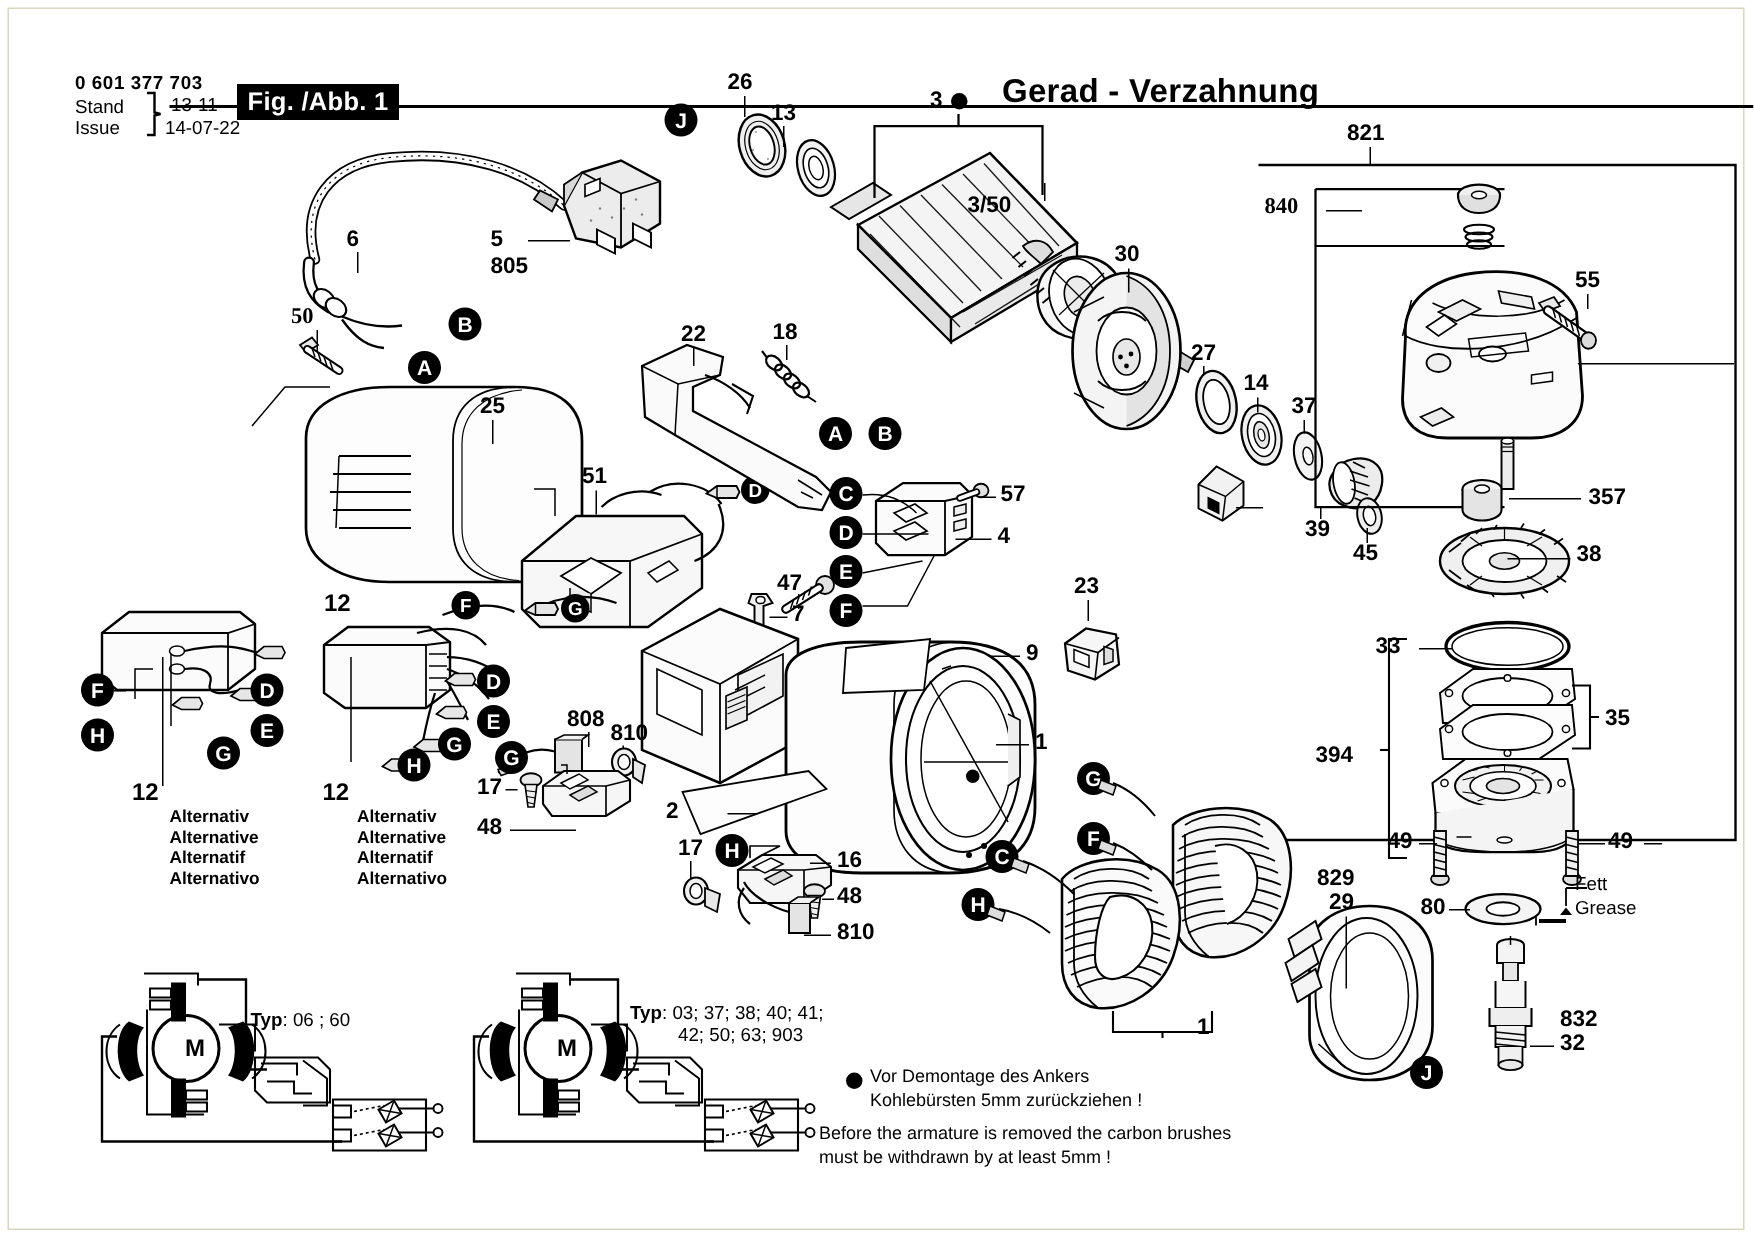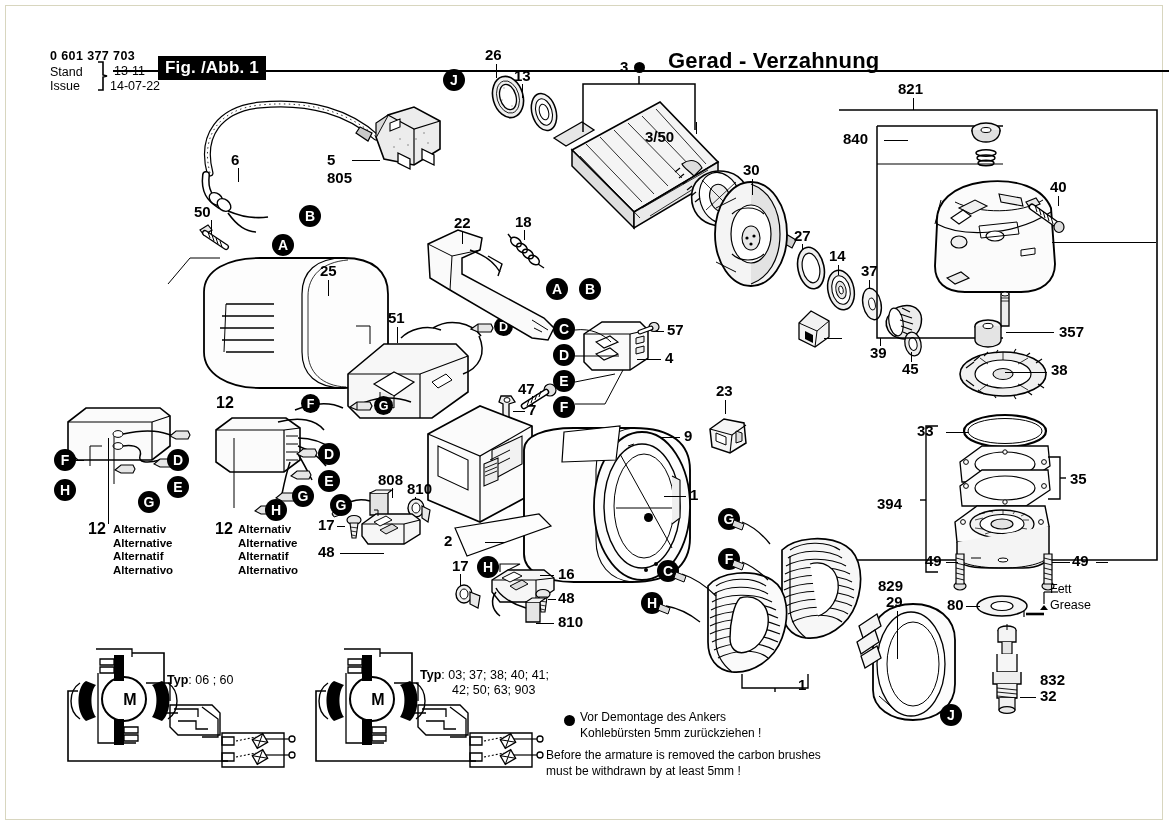--- a/index.html
+++ b/index.html
@@ -22,21 +22,21 @@
   .num.lg{font-size:16px;}
   .hdr-code{font-size:12.5px;font-weight:bold;color:#000;white-space:nowrap;letter-spacing:.4px;}
   .hdr-lbl{font-size:12.5px;color:#000;white-space:nowrap;}
   .title{
     font-size:22px;font-weight:bold;color:#000;white-space:nowrap;letter-spacing:.2px;
   }
   .figbox{
     background:#000;color:#fff;font-weight:bold;font-size:17px;
     padding:2px 7px 3px 7px;white-space:nowrap;letter-spacing:.2px;
   }
-  .alt{font-size:11.5px;font-weight:bold;line-height:13.5px;white-space:nowrap;}
+  .alt{font-size:11.5px;font-weight:bold;line-height:13.5px;white-space:nowrap;margin-top:16px;}
   .typ{font-size:12.5px;white-space:nowrap;line-height:15px;}
   .note{font-size:12px;line-height:15.5px;white-space:nowrap;color:#000;}
   .legal{font-size:10.5px;line-height:12.5px;white-space:nowrap;color:#000;}
   .fett{font-size:12.5px;line-height:16px;white-space:nowrap;color:#000;}
   
   .bal{
     width:22px;height:22px;border-radius:50%;background:#000;color:#fff;
     font-weight:bold;font-size:14px;display:flex;align-items:center;
     justify-content:center;font-family:"Liberation Sans",sans-serif;
   }
@@ -127,21 +127,21 @@
   </div>
   <div class="abs num" style="left:231px;top:152px;">6</div>
   <div class="abs ln lnv" style="left:238px;top:168px;height:14px;"></div>
   <div class="abs num" style="left:327px;top:152px;">5</div>
   <div class="abs num" style="left:327px;top:170px;">805</div>
   <div class="abs ln lnh" style="left:352px;top:160px;width:28px;"></div>
 
   <div class="abs bal" style="left:299px;top:205px;">B</div>
   <div class="abs bal" style="left:272px;top:234px;">A</div>
 
-  <div class="abs num" style="left:194px;top:204px;">50</div>
+  <div class="abs num" style="left:194px;top:204px;font-family:Liberation Serif, serif;">50</div>
   <div class="abs ln lnv" style="left:211px;top:220px;height:18px;"></div>
   <div class="abs" style="left:196px;top:222px;">
     <svg width="40" height="34" viewBox="0 0 40 34">
       <path d="M4 8 L12 3 L16 8 L8 13 Z" fill="#e8e8e8" stroke="#000" stroke-width="1.2"></path>
       <path d="M9 11 L30 25" stroke="#000" stroke-width="6" stroke-linecap="round"></path>
       <path d="M9 11 L30 25" stroke="#fff" stroke-width="3.4" stroke-linecap="round"></path>
       <g stroke="#000" stroke-width="1">
         <path d="M12 10 L14 16"></path>
           <path d="M16 13 L18 19"></path>
           <path d="M20 16 L22 22"></path>
@@ -483,21 +483,21 @@
   <div class="abs num" style="left:898px;top:81px;">821</div>
   <div class="abs ln lnv" style="left:913px;top:98px;height:12px;"></div>
 
   <div class="abs" style="left:875px;top:124px;">
     <svg width="130" height="218" viewBox="0 0 130 218">
       <path d="M2 2 L128 2" fill="none" stroke="#000" stroke-width="1.5"></path>
       <path d="M2 2 L2 214 L128 214" fill="none" stroke="#000" stroke-width="1.5"></path>
       <path d="M2 40 L128 40" fill="none" stroke="#000" stroke-width="1.2"></path>
     </svg>
   </div>
-  <div class="abs num" style="left:843px;top:131px;">840</div>
+  <div class="abs num" style="left:843px;top:131px;font-family:Liberation Serif, serif;">840</div>
   <div class="abs ln lnh" style="left:884px;top:140px;width:24px;"></div>
 
   <div class="abs" style="left:968px;top:120px;">
     <svg width="36" height="26" viewBox="0 0 36 26">
       <ellipse cx="18" cy="10" rx="14" ry="7" fill="#f0f0f0" stroke="#000" stroke-width="1.5"></ellipse>
       <path d="M4 10 C4 18 10 22 18 22 C26 22 32 18 32 10" fill="#e0e0e0" stroke="#000" stroke-width="1.4"></path>
       <ellipse cx="18" cy="10" rx="5" ry="2.5" fill="#fff" stroke="#000" stroke-width="1"></ellipse>
     </svg>
   </div>
   <div class="abs" style="left:972px;top:148px;">
@@ -534,21 +534,21 @@
       <g stroke="#000" stroke-width="1">
         <path d="M11 9 L13 16"></path>
           <path d="M15 12 L17 19"></path>
           <path d="M19 15 L21 22"></path>
         <path d="M23 18 L25 25"></path>
           <path d="M27 21 L29 28"></path>
       </g>
       <ellipse cx="35" cy="31" rx="5" ry="5.5" fill="#dcdcdc" stroke="#000" stroke-width="1.2"></ellipse>
     </svg>
   </div>
-  <div class="abs num" style="left:1050px;top:179px;">40</div>
+  <div class="abs num" style="left:1050px;top:179px;">55</div>
   <div class="abs ln lnv" style="left:1058px;top:196px;height:10px;"></div>
 
   <div class="abs" style="left:997px;top:288px;">
     <svg width="16" height="44" viewBox="0 0 16 44">
       <path d="M4 6 L12 6 L12 38 L4 38 Z" fill="#ececec" stroke="#000" stroke-width="1.3"></path>
       <ellipse cx="8" cy="6" rx="4" ry="2" fill="#fff" stroke="#000" stroke-width="1"></ellipse>
       <g stroke="#000" stroke-width=".8">
           <path d="M4 10 L12 10"></path>
           <path d="M4 13 L12 13"></path>
         </g>

